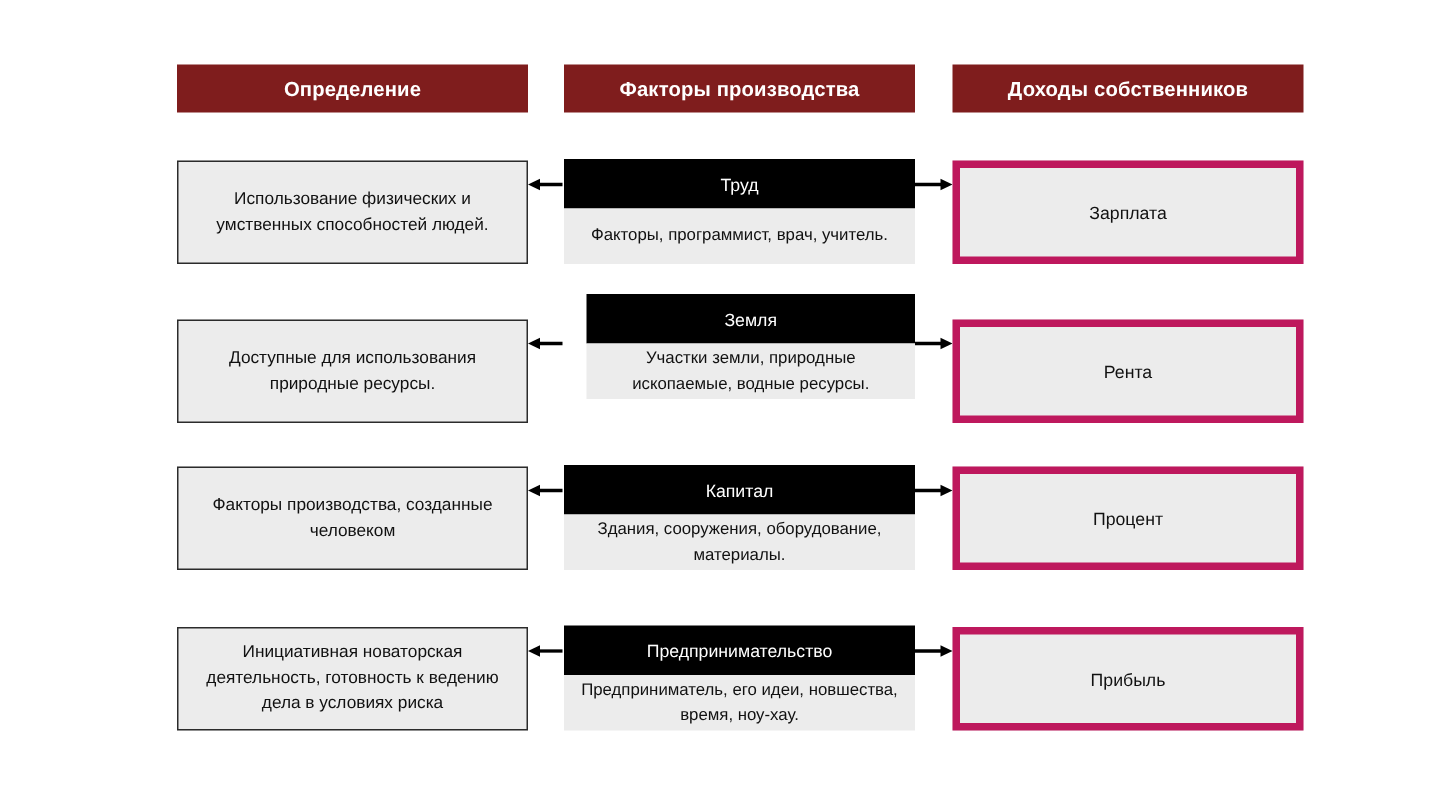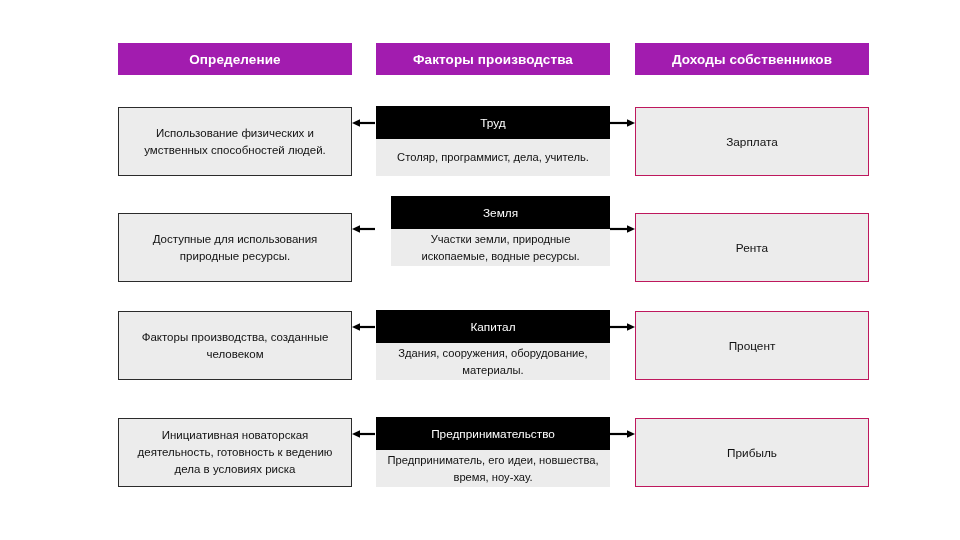--- a/index.html
+++ b/index.html
@@ -13,21 +13,21 @@
   #slide {
     position: relative;
     width: 960px;
     height: 540px;
     background: #ffffff;
   }
 
   
   .hdr {
     position: absolute;
-    background: #a21caf;
+    background: #7f1d1d;
     color: #ffffff;
     display: flex;
     align-items: center;
     justify-content: center;
     font-size: 13.5px;
     font-weight: bold;
     letter-spacing: 0.1px;
     height: 32px;
     top: 43px;
   }
@@ -76,21 +76,21 @@
     justify-content: center;
     padding: 4px 8px;
   }
 
   
   .incbox {
     position: absolute;
     left: 635px;
     width: 234px;
     background: #ececec;
-    border: 1px solid #be185d;
+    border: 5px solid #be185d;
     display: flex;
     align-items: center;
     justify-content: center;
     text-align: center;
     color: #111111;
     font-size: 11.8px;
   }
 
   
   .arrow { position: absolute; height: 12px; }
@@ -102,21 +102,21 @@
 <div id="slide">
 
   <div class="hdr hdr-def">Определение</div>
   <div class="hdr hdr-fact">Факторы производства</div>
   <div class="hdr hdr-inc">Доходы собственников</div>
 
   <div class="defbox" style="top:107px;height:69px;">Использование физических и умственных способностей людей.</div>
 
   <div class="factwrap" style="top:106px;">
     <div class="fact-title">Труд</div>
-    <div class="fact-body" style="height:37px;">Столяр, программист, дела, учитель.</div>
+    <div class="fact-body" style="height:37px;">Факторы, программист, врач, учитель.</div>
   </div>
 
   <div class="incbox" style="top:107px;height:69px;">Зарплата</div>
 
   <div class="arrow" style="left:352px;top:117px;width:24px;">
     <svg width="24" height="12" viewBox="0 0 24 12">
         <path d="M23 6 H5" stroke="#000" stroke-width="2.2" fill="none"></path>
         <path d="M0 6 L8 2.2 L8 9.8 Z" fill="#000"></path>
       </svg>
   </div>

